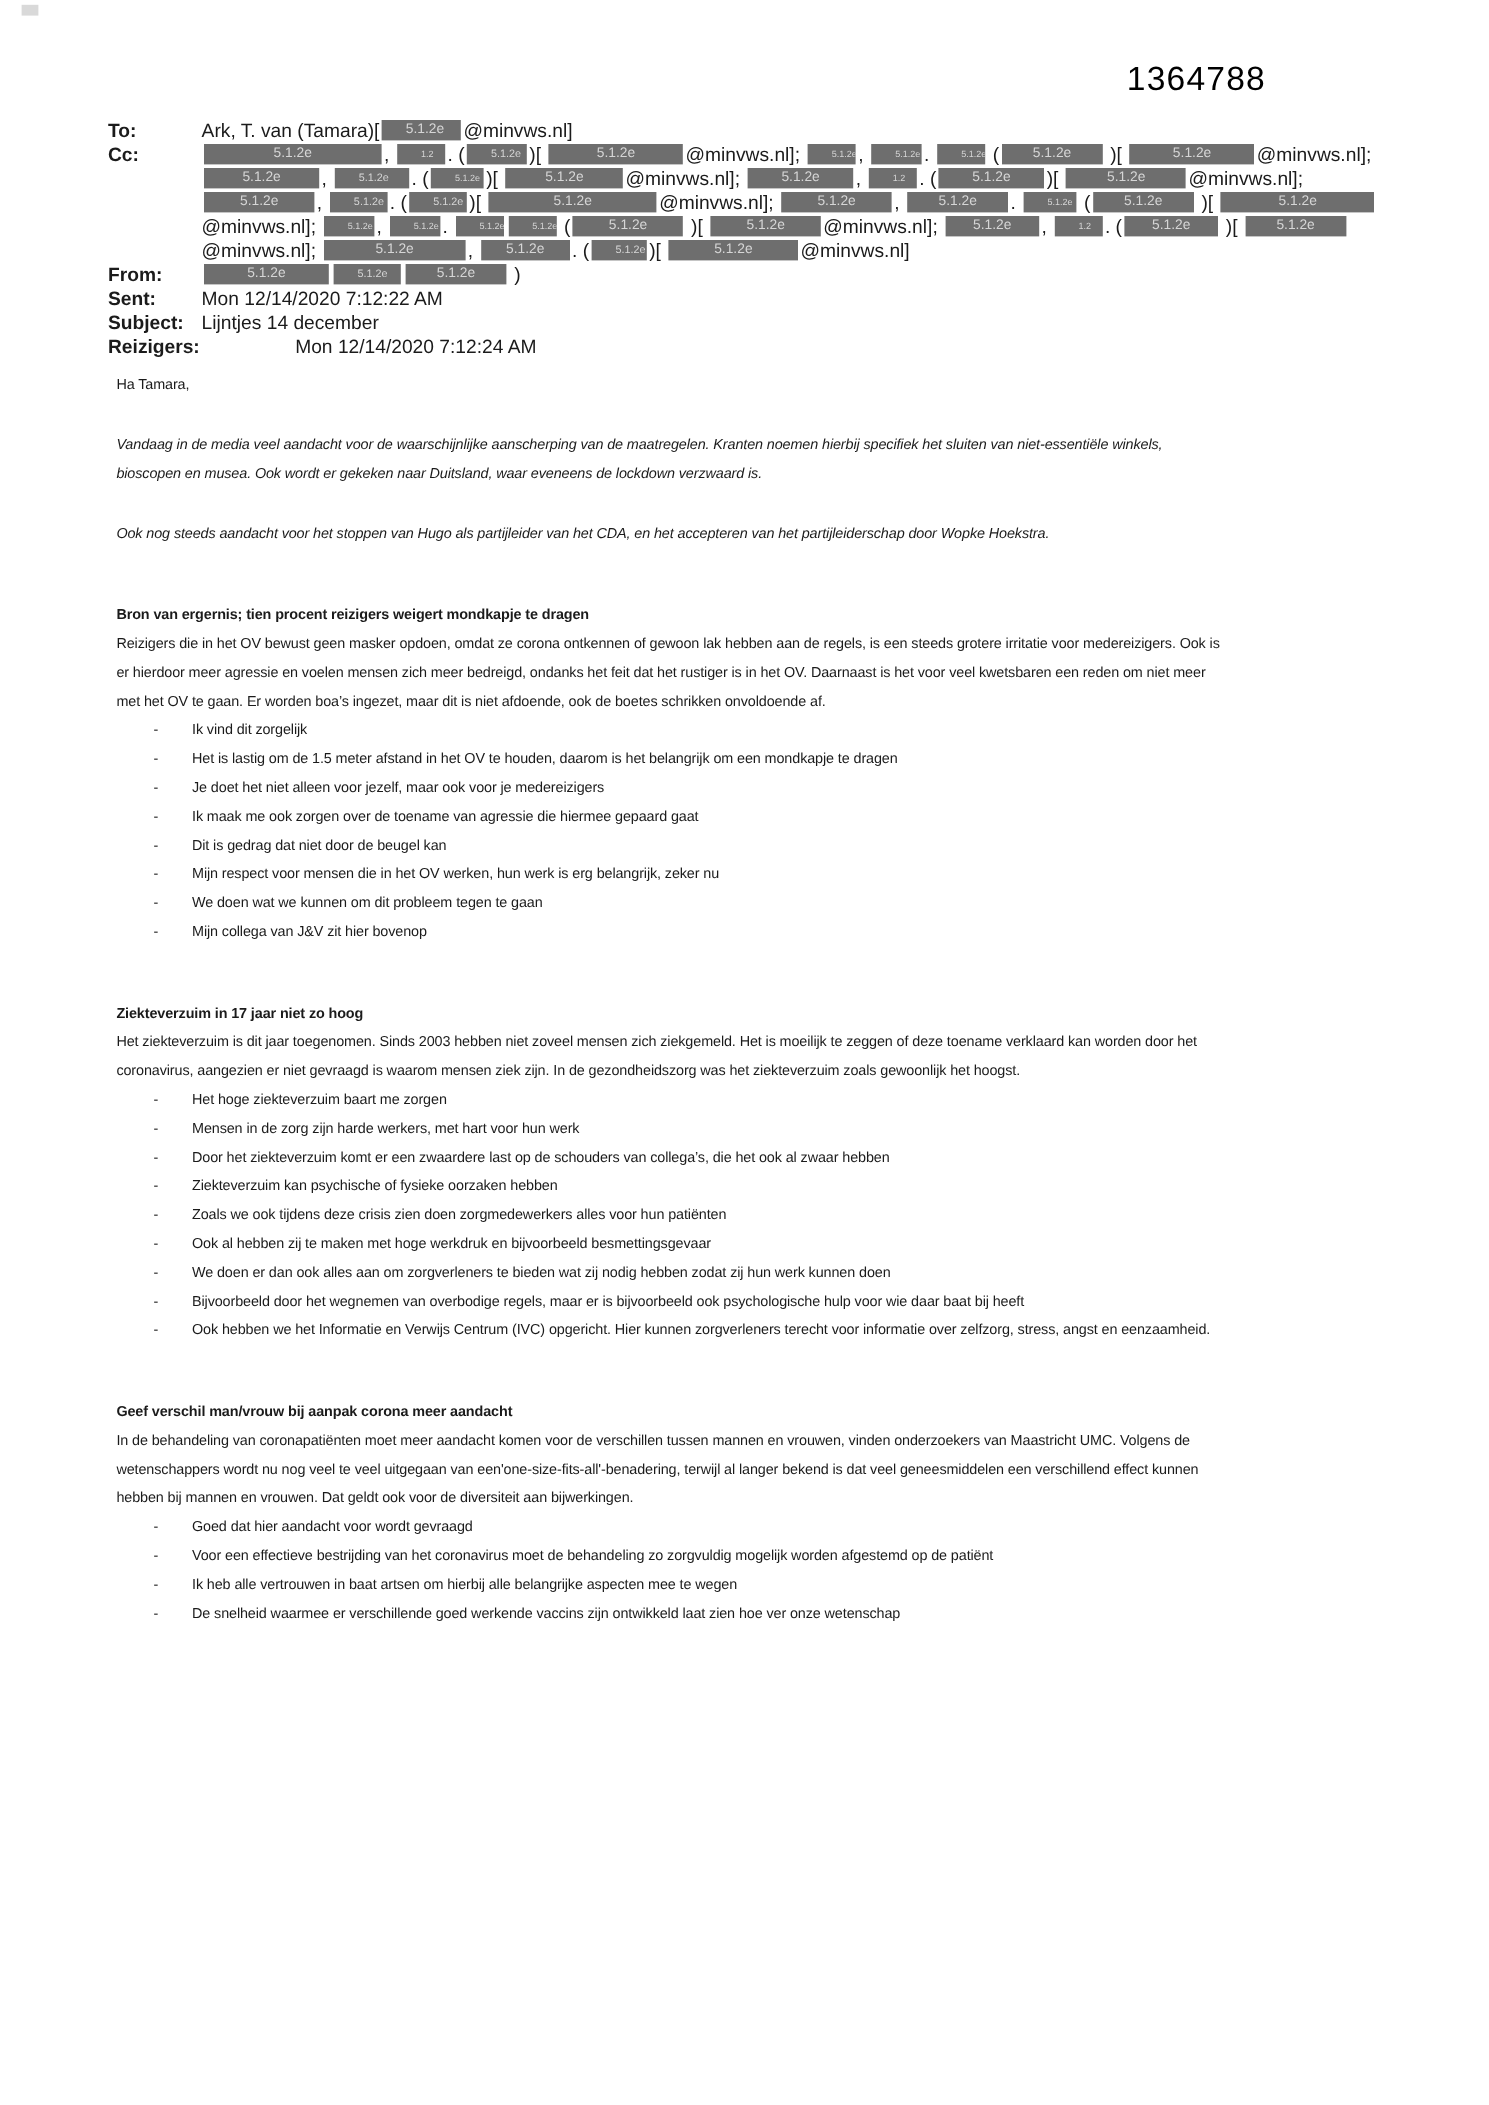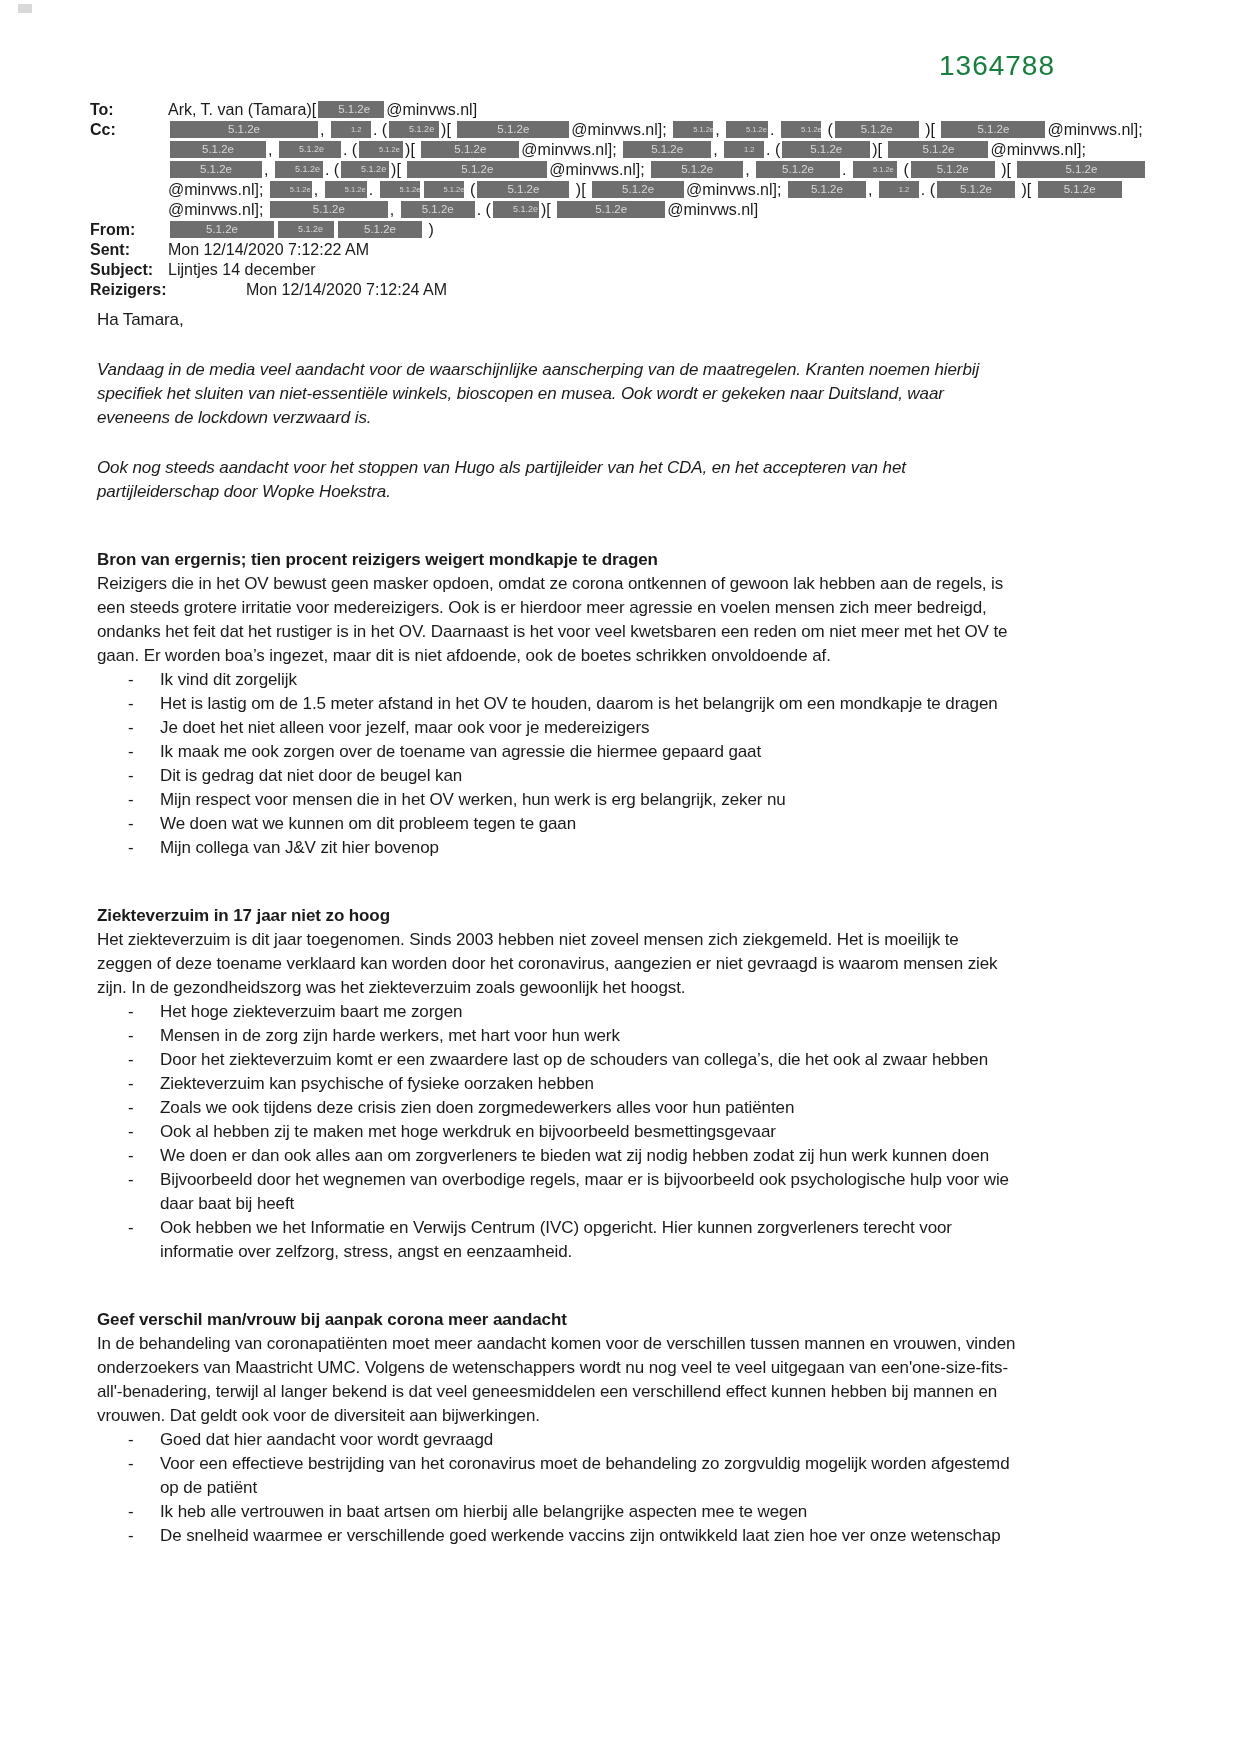--- a/index.html
+++ b/index.html
@@ -2,38 +2,38 @@
 <html><head>
 <meta charset="utf-8">
 <style>
   html,body{margin:0;padding:0;background:#e8e8e8;}
   .page{
     width:1241px;height:1754px;background:#ffffff;position:relative;
     font-family:"Liberation Sans","DejaVu Sans",sans-serif;color:#1b1b1b;
     margin:0 auto;overflow:hidden;
   }
   .scan-artifact{position:absolute;left:18px;top:4px;width:14px;height:9px;background:#d9d9d9;}
-  .docnum{position:absolute;top:50px;right:186px;font-size:28px;letter-spacing:1px;color:#15803d;}
+  .docnum{position:absolute;top:50px;right:186px;font-size:28px;letter-spacing:1px;color:#000000;}
   
   .header{position:absolute;left:90px;top:100px;width:1062px;font-size:16px;line-height:20px;}
   .hrow{display:flex;}
   .hlabel{width:78px;flex:none;font-weight:bold;}
   .hval{flex:1;}
   .hval.indent{padding-left:78px;}
   .red{
     display:inline-block;background:#6e6e6e;color:#d6d6d6;
     font-size:11.5px;line-height:17px;height:17px;text-align:center;
     vertical-align:-3px;padding:0 20px;margin:0 2px;box-sizing:border-box;
     overflow:hidden;white-space:nowrap;
   }
   .red.sm{font-size:9px;}
   .red.xs{font-size:7.5px;}
   .ul{}
   
-  .mail-body{position:absolute;left:97px;top:308px;width:920px;font-size:17px;line-height:24px;letter-spacing:-0.1px;}
+  .mail-body{position:absolute;left:97px;top:308px;width:920px;font-size:12px;line-height:24px;letter-spacing:-0.1px;}
   .greet{margin-bottom:26px;}
   .para{margin-bottom:26px;font-style:italic;}
   .section{margin-top:44px;}
   .shead{font-weight:bold;}
   .bullets{margin:0;padding:0;list-style:none;}
   .bul{display:flex;}
   .bdash{flex:none;width:32px;padding-left:31px;}
   .btext{flex:1;}
 </style>
 </head>

